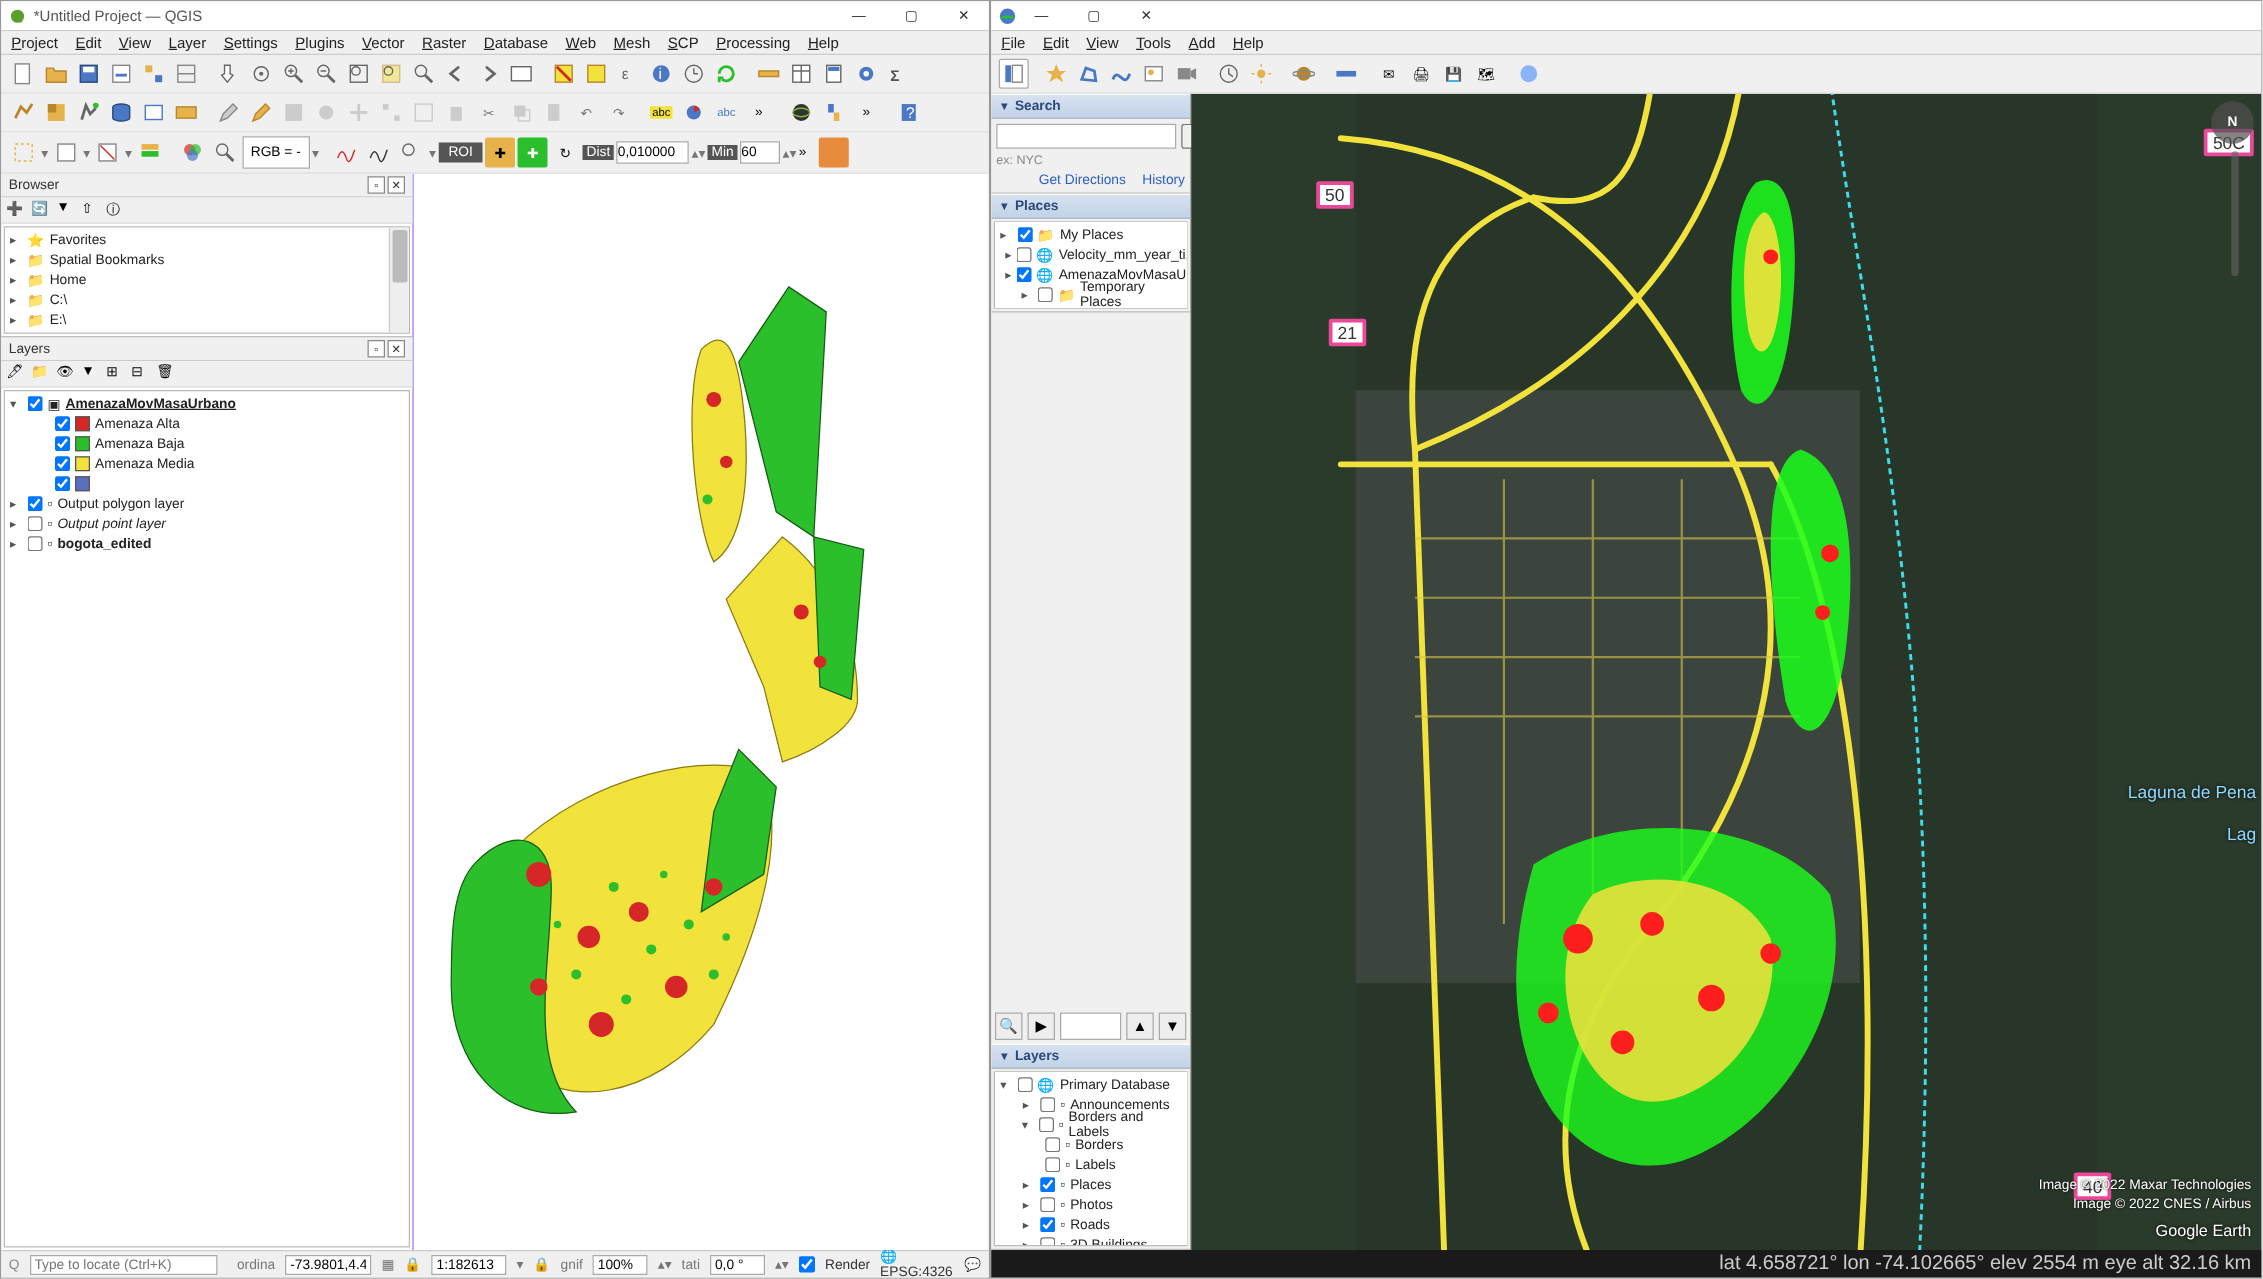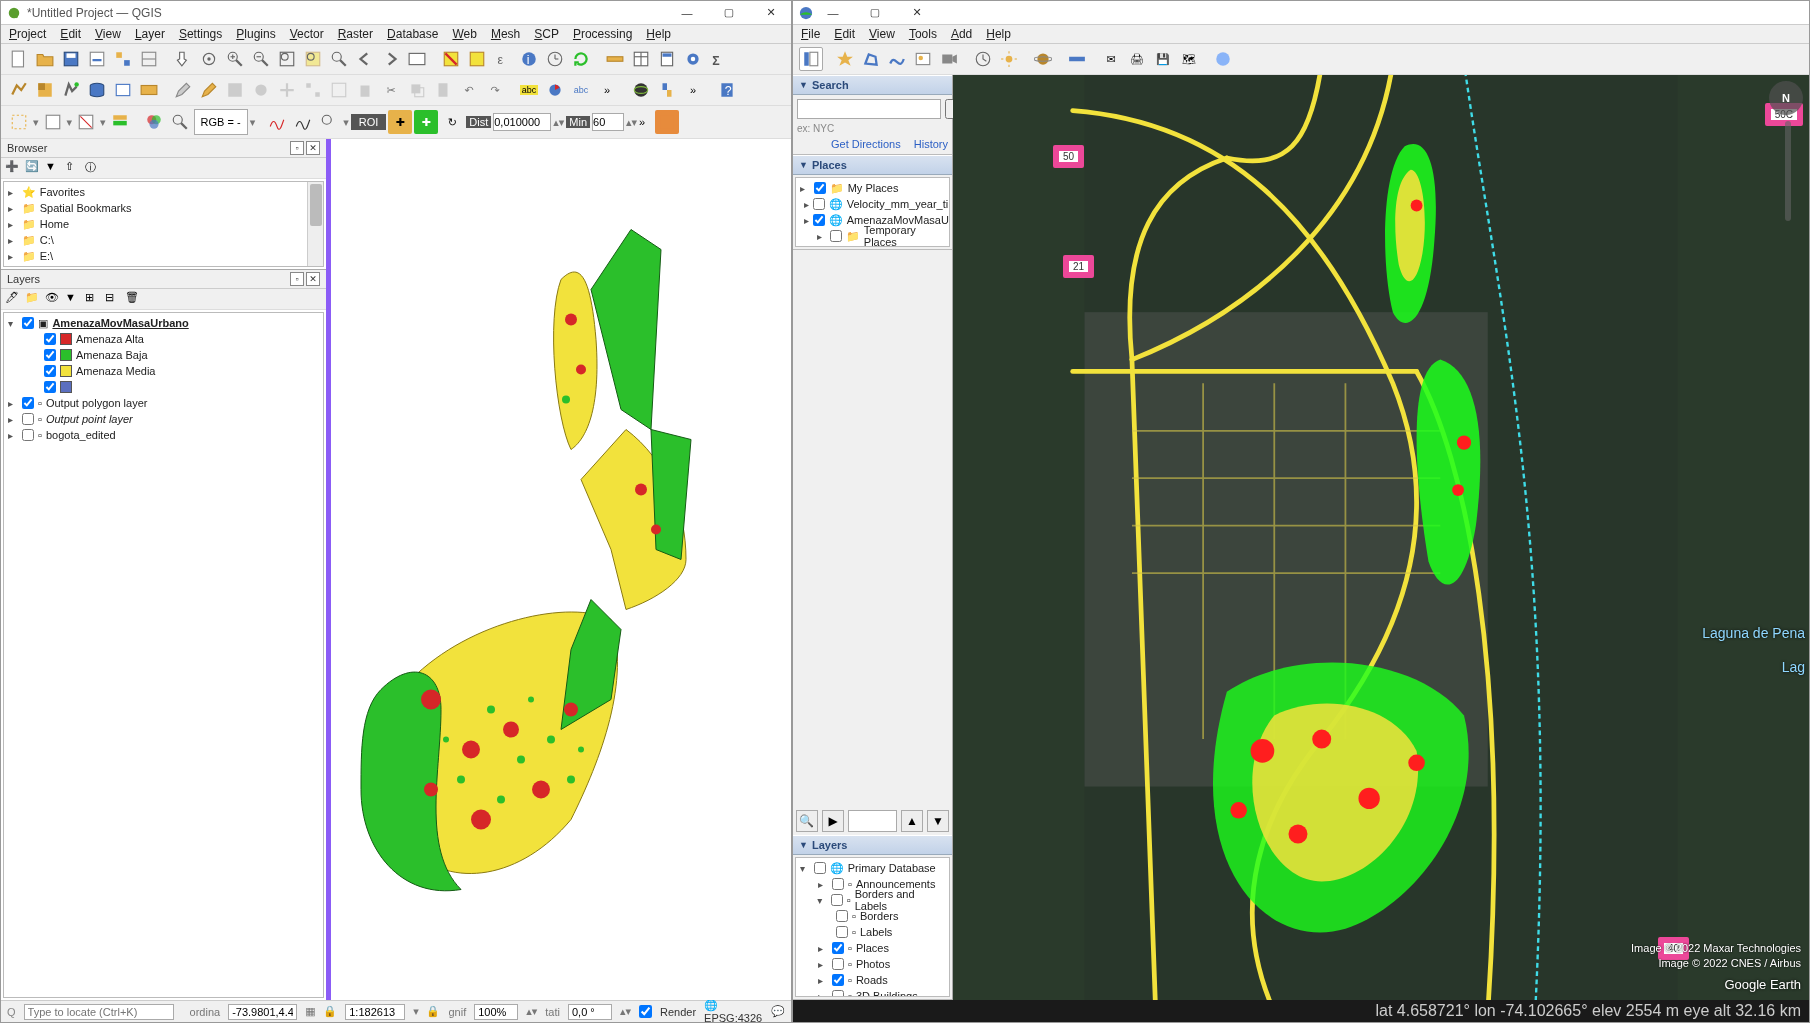--- a/index.html
+++ b/index.html
@@ -28,21 +28,21 @@
 .tree .arrow { width: 10px; color: #555; font-size: 10px; }
 .tree input[type=checkbox]{ width:12px; height:12px; }
 .tree .swatch { width:12px; height:12px; border:1px solid #555; }
 .statusbar { display: flex; align-items: center; gap: 8px; padding: 2px 6px; background: #f0f0f0; border-top: 1px solid #ccc; height: 22px; font-size: 11px; color:#333; }
 .statusbar input[type=text]{ height:16px; font-size:11px; border:1px solid #aaa; padding:0 3px; }
 .statusbar .lock { color:#888; }
 
 
 #qgis { width: 792px; }
 #qgis .body { display: flex; flex: 1; overflow: hidden; }
-#qgis .left { width: 330px; display: flex; flex-direction: column; border-right: 5px solid #8b5cf6; background:#fff; }
+#qgis .left { width: 330px; display: flex; flex-direction: column; border-right: 1px solid #8b5cf6; background:#fff; }
 #qgis .browser { flex: 0 0 120px; border-bottom: 1px solid #aaa; display:flex; flex-direction:column; }
 #qgis .browser .tree { flex:1; background:#fff; border:1px solid #bbb; margin:2px; position:relative; }
 #qgis .layers { flex: 1; display:flex; flex-direction:column; }
 #qgis .layers .tree { flex:1; background:#fff; border:1px solid #bbb; margin:2px; }
 #qgis .canvas { flex: 1; background: #fff; position: relative; }
 #qgis .canvas svg { width:100%; height:100%; }
 #qgis .toolbar3 .lbl { font-size:11px; padding:0 3px; background:#555; color:#fff; }
 #qgis .toolbar3 input[type=text]{ width:58px; height:18px; border:1px solid #aaa; font-size:11px; }
 #qgis .toolbar3 .roi { background:#555; color:#fff; padding:2px 8px; font-size:11px; }
 #qgis .rgb-sel { background:#fff; border:1px solid #aaa; padding:6px 6px; font-size:11px; }
@@ -61,21 +61,21 @@
 #gep .search-box .hint { color:#888; font-size:10px; }
 #gep .search-box .links { text-align:right; font-size:11px; }
 #gep .search-box .links a { color:#2b5fc4; margin-left:10px; text-decoration:none; }
 #gep .places, #gep .gelayers { flex:0 0 auto; border-bottom:1px solid #bbb; }
 #gep .tree { background:#fff; border:1px solid #bbb; margin:2px; max-height:86px; overflow:auto; }
 #gep .gelayers .tree { max-height:140px; }
 #gep .btnrow { display:flex; gap:4px; padding:3px; }
 #gep .btnrow .sq { width:22px; height:22px; border:1px solid #aaa; background:#eee; display:flex; align-items:center; justify-content:center; font-size:12px; }
 #gep .map { flex:1; position:relative; background:#2a3a2b; overflow:hidden; }
 #gep .map svg{ width:100%; height:100%; }
-#gep .map .roadlabel { position:absolute; background:#fff; border:6px solid #ec4899; padding:0 4px; font-size:10px; color:#333; border-radius:2px; }
+#gep .map .roadlabel { position:absolute; background:#fff; border:3px solid #ec4899; padding:0 4px; font-size:14px; color:#333; border-radius:2px; }
 #gep .map .placelabel { position:absolute; color:#8fd7ff; font-size:14px; text-shadow:0 0 3px #000; }
 #gep .map .credit { position:absolute; right:8px; bottom:30px; color:#fff; font-size:10px; text-align:right; text-shadow:0 0 2px #000; line-height:1.3; }
 #gep .map .gelogo { position:absolute; right:8px; bottom:8px; color:#fff; font-size:13px; text-shadow:0 0 3px #000; }
 #gep .map .compass { position:absolute; right:6px; top:6px; width:34px; height:34px; border-radius:50%; background:rgba(80,80,80,.7); color:#fff; display:flex; align-items:center; justify-content:center; font-weight:700; }
 #gep .map .zoomslit { position:absolute; right:18px; top:46px; width:6px; height:100px; background:rgba(100,100,100,.6); border-radius:3px; }
 #gep .gestatus { background:#1a1a1a; color:#ccc; font-size:16px; padding:2px 8px; display:flex; justify-content:flex-end; }
 .muted { color:#777; }
 .small-toolbar { display:flex; gap:4px; padding:2px 4px; background:#f0f0f0; border-bottom:1px solid #ddd; }
 .small-toolbar .ic { width:16px; height:16px; }
 
@@ -590,21 +590,21 @@
             <div class="row">
               <span class="arrow">▸</span>
               <input type="checkbox" style="">
               <span>▫</span>
               <span style="font-style:italic;">Output point layer</span>
             </div>
             <div class="row">
               <span class="arrow">▸</span>
               <input type="checkbox" style="">
               <span>▫</span>
-              <span style="font-weight:400;text-align:right;">bogota_edited</span>
+              <span style="font-weight:700;text-align:right;">bogota_edited</span>
             </div>
           </div>
       </div>
     </div>
     <div class="canvas">
       <svg viewBox="0 0 460 700">
 
         <g transform="translate(40,10)">
 
           <path d="M260 0 l30 20 -10 180 -30 -20 -30 -120z" fill="#2bbf2b" stroke="#155c15"></path>

